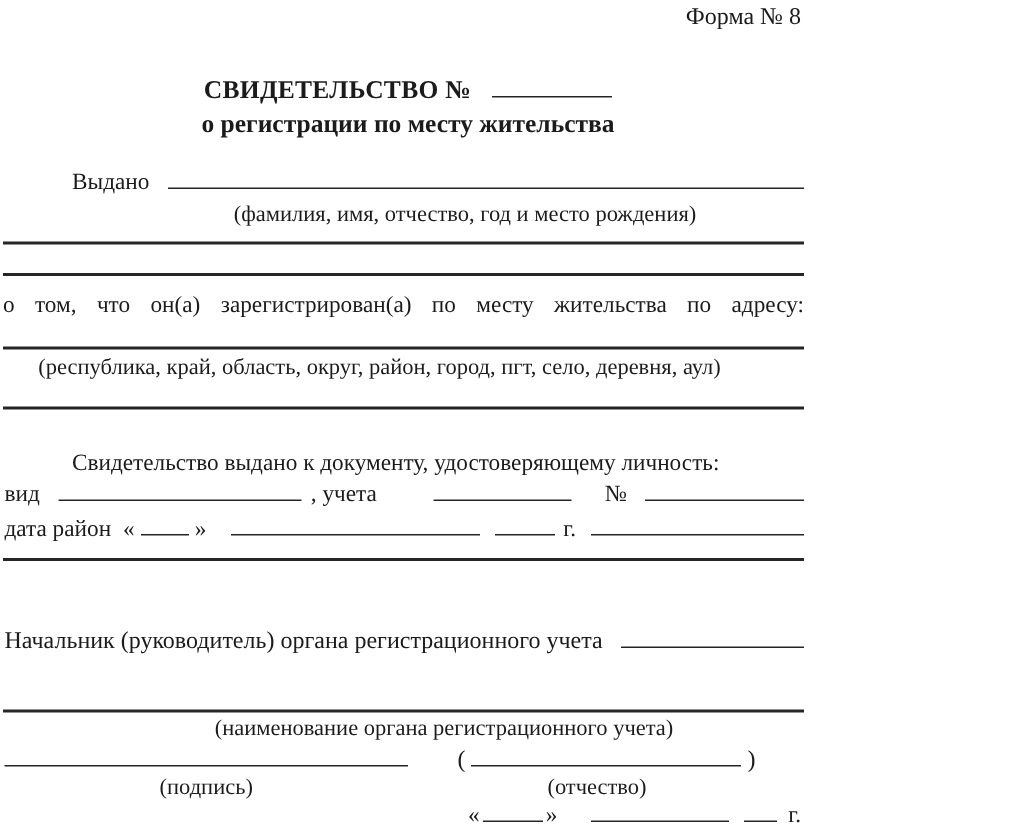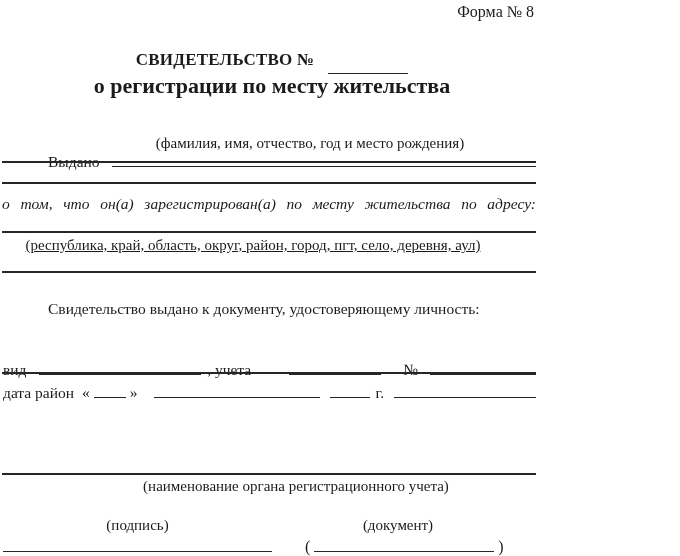--- a/index.html
+++ b/index.html
@@ -7,56 +7,56 @@
     position: relative;
     width: 544px;
     height: 556px;
     background: #ffffff;
     color: #1b1b1b;
     font-family: "Liberation Serif", "DejaVu Serif", serif;
     font-size: 15.5px;
     overflow: hidden;
   }
   .abs { position: absolute; }
-  .row { position:absolute; display:flex; align-items:baseline; white-space:nowrap;margin-top:40px; }
+  .row { position:absolute; display:flex; align-items:baseline; white-space:nowrap; }
   .rule { position:absolute; left:2px; right:8px; height:0; border-bottom:2px solid #262626; }
   .u { display:inline-block; border-bottom:1.5px solid #262626; height:1px; }
   .u.grow { flex:1 1 auto; }
   .bold { font-weight:bold; }
   .center { text-align:center; }
   .hint { font-size:15px; }
-  .title-line { display:flex; justify-content:center; align-items:flex-end; font-weight:bold; font-size:17px; letter-spacing:0.2px; }
+  .title-line { display:flex; justify-content:center; align-items:center; font-weight:bold; font-size:17px; letter-spacing:0.2px; }
   .statement { text-align:justify; text-align-last:justify; }
 </style>
 </head>
 <body>
 
 <div class="page">
 
   <div class="abs" style="top:3px; right:10px; font-size:16px;">Форма № 8</div>
 
   <div class="abs title-line" style="top:50px; left:0; right:0;">
     <span>СВИДЕТЕЛЬСТВО №</span>
     <span class="u" style="width:80px; margin-left:14px; position:relative; top:4px;"></span>
   </div>
-  <div class="abs center bold" style="top:73px; left:0; right:0; font-size:22px;">о регистрации по месту жительства</div>
+  <div class="abs center bold" style="top:73px; left:0; right:0; font-size:17px;">о регистрации по месту жительства</div>
 
   <div class="row" style="top:113px; left:48px; right:8px;">
     <span>Выдано</span>
     <span class="u grow" style="margin-left:12px;"></span>
   </div>
   <div class="abs center hint" style="top:135px; left:76px; right:0;">(фамилия, имя, отчество, год и место рождения)</div>
 
   <div class="rule" style="top:161px;"></div>
   <div class="rule" style="top:182px;"></div>
 
-  <div class="abs statement" style="top:195px; left:2px; right:8px;font-style:italic;">о том, что он(а) зарегистрирован(а) по месту жительства по адресу:</div>
+  <div class="abs statement" style="top:195px; left:2px; right:8px;">о том, что он(а) зарегистрирован(а) по месту жительства по адресу:</div>
 
   <div class="rule" style="top:231px;"></div>
-  <div class="abs center hint" style="top:237px; left:0; right:38px;text-decoration:underline;">(республика, край, область, округ, район, город, пгт, село, деревня, аул)</div>
+  <div class="abs center hint" style="top:237px; left:0; right:38px;">(республика, край, область, округ, район, город, пгт, село, деревня, аул)</div>
   <div class="rule" style="top:271px;"></div>
 
   <div class="abs" style="top:300px; left:48px;text-align:right;">Свидетельство выдано к документу, удостоверяющему личность:</div>
 
   <div class="row" style="top:321px; left:3px; right:8px;">
     <span>вид</span>
     <span class="u grow" style="margin-left:12px;"></span>
     <span style="margin-left:6px;">, учета</span>
     <span class="u" style="width:92px; margin-left:38px;"></span>
     <span style="margin-left:22px;">№</span>
@@ -69,32 +69,36 @@
     <span class="u" style="width:32px; margin-left:4px;"></span>
     <span style="margin-left:4px;">»</span>
     <span class="u" style="width:166px; margin-left:16px;"></span>
     <span class="u" style="width:40px; margin-left:10px;"></span>
     <span style="margin-left:6px;">г.</span>
     <span class="u grow" style="margin-left:10px;"></span>
   </div>
 
   <div class="rule" style="top:372px;"></div>
 
+  <div class="row" style="top:419px; left:3px; right:8px; font-size:16px;">
+    <span>Начальник (руководитель) органа регистрационного учета</span>
+    <span class="u grow" style="margin-left:12px;"></span>
+  </div>
 
   <div class="rule" style="top:473px;"></div>
   <div class="abs center hint" style="top:478px; left:0; right:0;margin-left:48px;">(наименование органа регистрационного учета)</div>
 
   <div class="row" style="top:498px; left:3px; right:8px; font-size:16px;">
     <span class="u" style="width:269px;"></span>
     <span style="margin-left:33px;">(</span>
     <span class="u" style="width:180px; margin-left:4px;"></span>
     <span style="margin-left:4px;">)</span>
   </div>
   <div class="abs center hint" style="top:517px; left:3px; width:269px;">(подпись)</div>
-  <div class="abs center hint" style="top:517px; left:292px; width:212px;">(документ)</div>
+  <div class="abs center hint" style="top:517px; left:292px; width:212px;">(отчество)</div>
 
   <div class="abs" style="top:535px; left:100px;margin-top:48px;">М.П.</div>
 
   <div class="row" style="top:535px; right:10px; left:auto;">
     <span>«</span>
     <span class="u" style="width:40px; margin-left:2px;"></span>
     <span style="margin-left:2px;">»</span>
     <span class="u" style="width:92px; margin-left:22px;"></span>
     <span class="u" style="width:22px; margin-left:10px;"></span>
     <span style="margin-left:8px;">г.</span>

